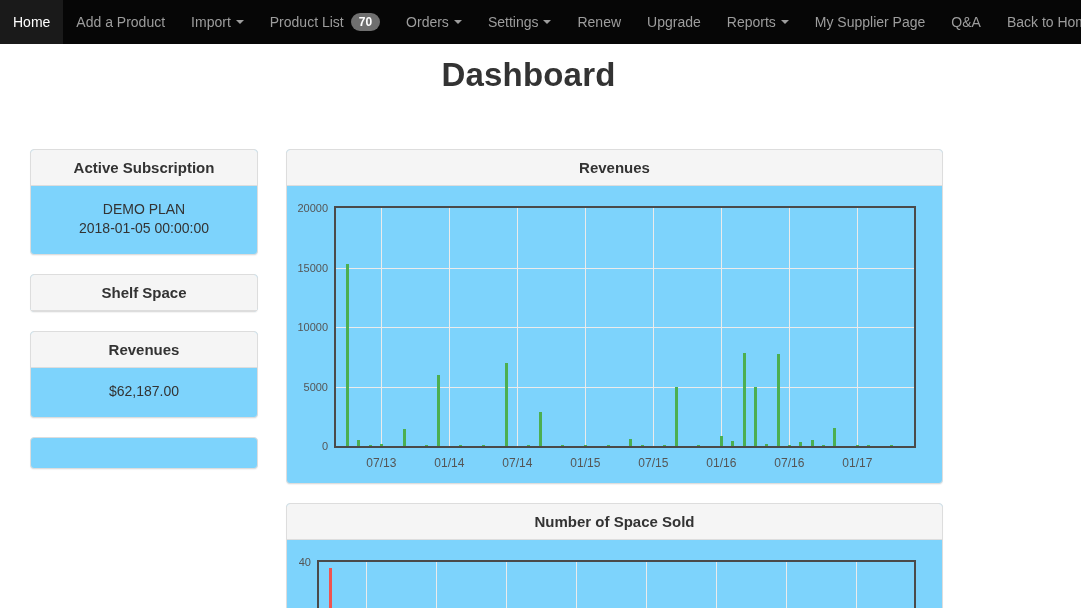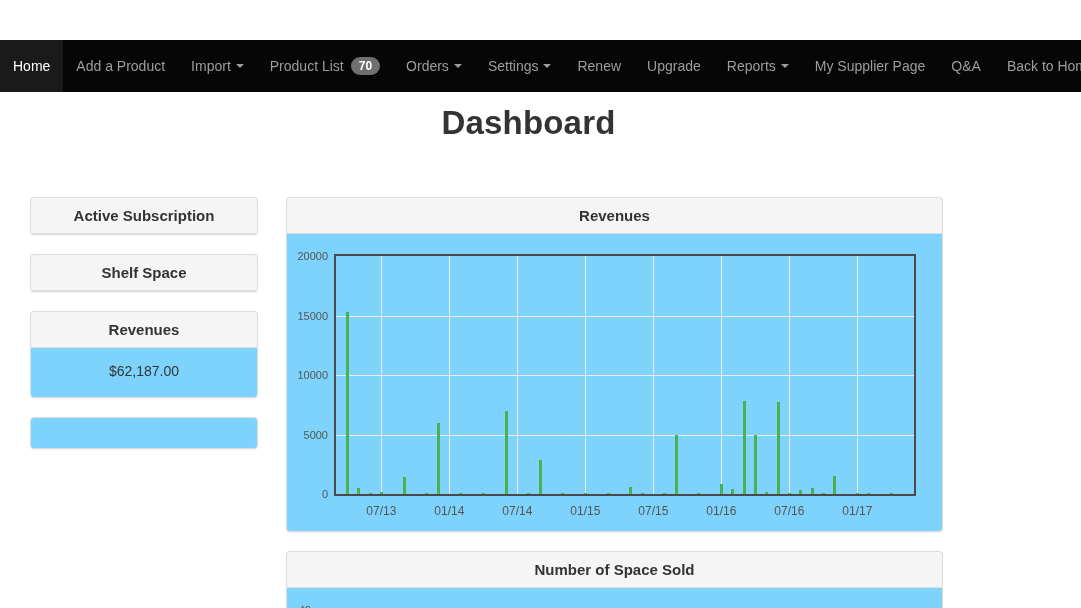--- a/index.html
+++ b/index.html
@@ -4,22 +4,22 @@
 <style>
   * { box-sizing: content-box; }
   html,body { margin:0; padding:0; }
   body {
     width:1081px; height:608px; overflow:hidden;
     background:#ffffff; color:#333;
     font-family:"Liberation Sans", sans-serif;
   }
   
   .navbar {
-    display:flex; align-items:stretch; height:52px;
-    background:#060606; white-space:nowrap;margin-top:40px;
+    display:flex; align-items:stretch; height:44px;
+    background:#060606; white-space:nowrap;
   }
   .nav-item {
     display:flex; align-items:center; padding:0 13px;
     color:#9d9d9d; font-size:14px; text-decoration:none; cursor:pointer;
   }
   .nav-item.active { background:#1a1a1a; color:#ffffff; }
   .caret {
     display:inline-block; width:0; height:0; margin-left:5px;
     border-left:4px solid transparent; border-right:4px solid transparent;
     border-top:4px solid currentColor;
@@ -109,20 +109,24 @@
       <div>Back to Home Page</div>
     </div>
   </nav>
 
 <h1 class="page-title">Dashboard</h1>
 
 <div class="main">
   <div class="left-col" id="left-col">
       <div class="card">
         <div class="card-heading">Active Subscription</div>
+        <div class="card-body">
+          <p>DEMO PLAN</p>
+          <p>2018-01-05 00:00:00</p>
+        </div>
       </div>
       <div class="card spaced">
         <div class="card-heading">Shelf Space</div>
       </div>
       <div class="card">
         <div class="card-heading">Revenues</div>
         <div class="card-body">
           <p>$62,187.00</p>
         </div>
       </div>

